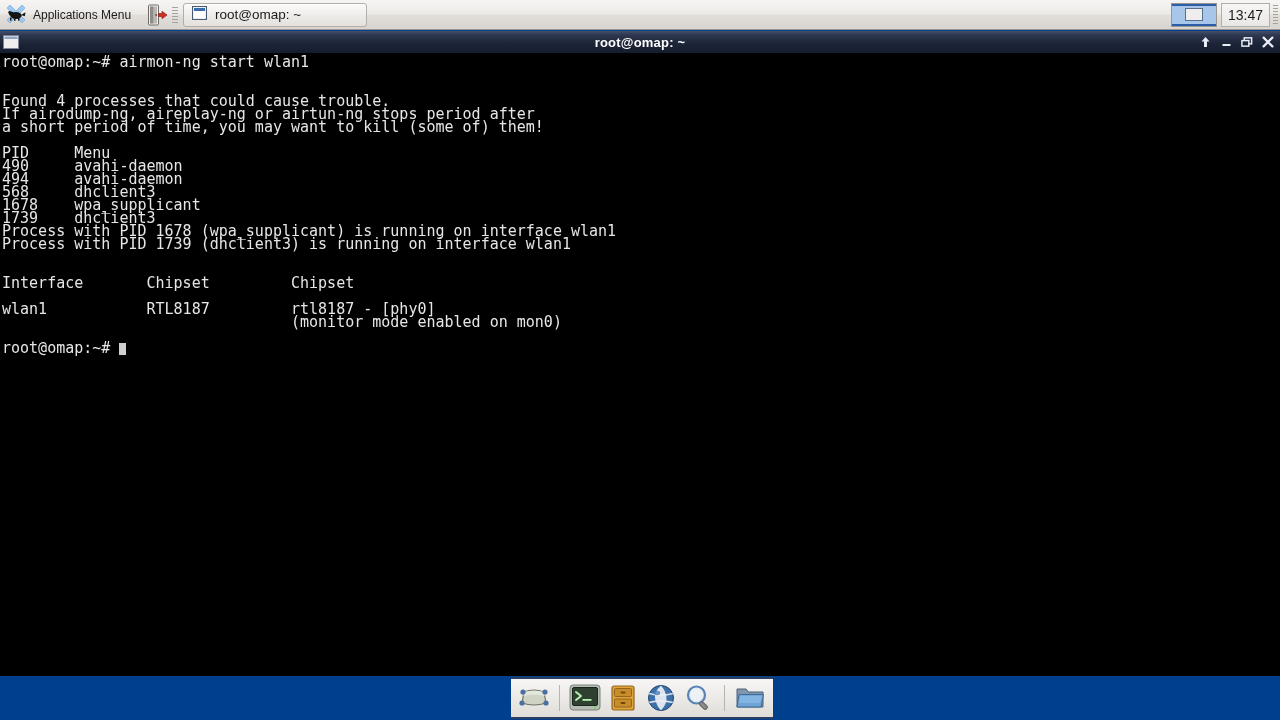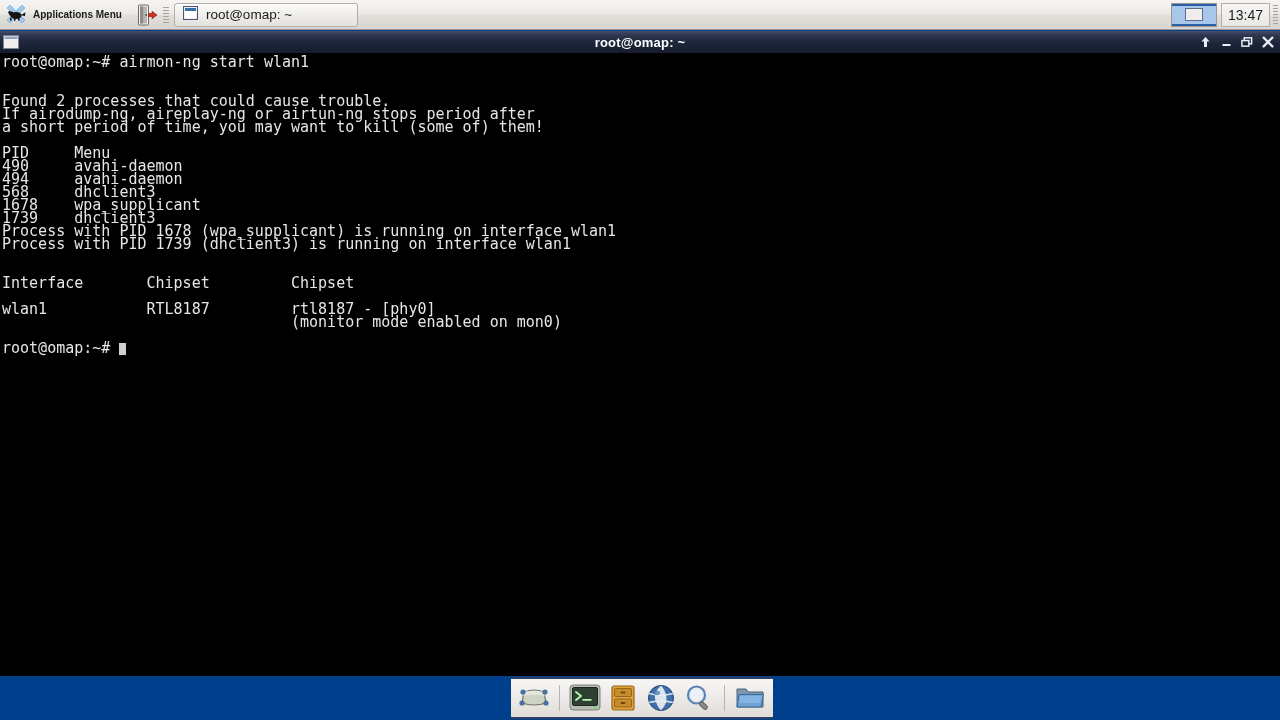--- a/index.html
+++ b/index.html
@@ -34,23 +34,22 @@
   .apps-menu {
     display: flex;
     align-items: center;
     height: 26px;
     padding: 0 8px 0 4px;
     margin-left: 1px;
     gap: 6px;
     cursor: default;
   }
   .apps-menu-label {
-    font-size: 10px;
+    font-size: 12px;
     color: #1b1b1b;
-    font-weight: bold;
   }
 
   .xfce-mouse { width: 22px; height: 22px; display:block; }
 
   .logout-btn {
     width: 24px; height: 24px;
     display: flex; align-items: center; justify-content: center;
     margin-left: 6px;
   }
 
@@ -346,21 +345,21 @@
             <path d="M1.6 1.6 L10.4 10.4 M10.4 1.6 L1.6 10.4" stroke="#e9edf5" stroke-width="2.2" stroke-linecap="round"></path>
           </svg>
         </span>
       </span>
     </div>
 
     <div id="terminal-body">
       <div class="term-line">root@omap:~# airmon-ng start wlan1</div>
       <div class="term-line"></div>
       <div class="term-line"></div>
-      <div class="term-line">Found 2 processes that could cause trouble.</div>
+      <div class="term-line">Found 4 processes that could cause trouble.</div>
       <div class="term-line">If airodump-ng, aireplay-ng or airtun-ng stops period after</div>
       <div class="term-line">a short period of time, you may want to kill (some of) them!</div>
       <div class="term-line"></div>
       <div class="term-line">PID     Menu</div>
       <div class="term-line">490     avahi-daemon</div>
       <div class="term-line">494     avahi-daemon</div>
       <div class="term-line">568     dhclient3</div>
       <div class="term-line">1678    wpa_supplicant</div>
       <div class="term-line">1739    dhclient3</div>
       <div class="term-line">Process with PID 1678 (wpa_supplicant) is running on interface wlan1</div>

